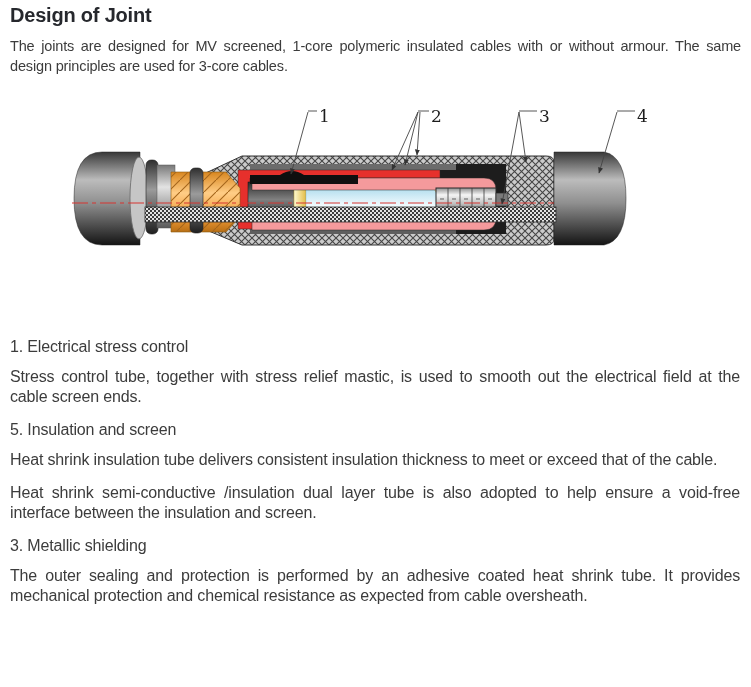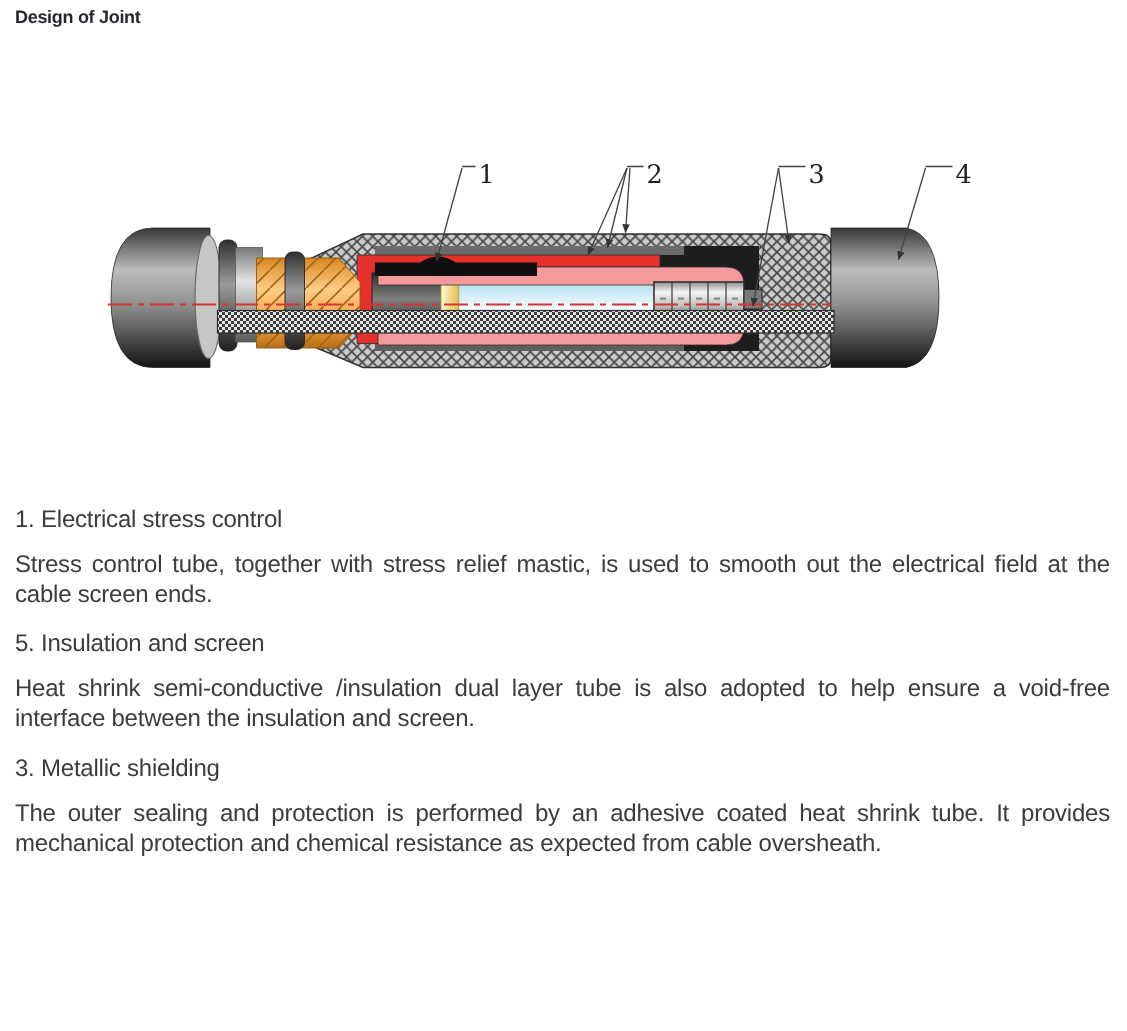--- a/index.html
+++ b/index.html
@@ -6,21 +6,21 @@
   .page{
     position:relative;
     width:751px;height:687px;
     background:var(--paper,#fff);
     font-family:"Liberation Sans","DejaVu Sans",sans-serif;
     color:var(--ink,#3c3c3c);
     overflow:hidden;
   }
   .title{
     position:absolute;top:4px;left:10px;
-    font-size:12px;font-weight:700;color:#26282d;
+    font-size:20px;font-weight:700;color:#26282d;
     letter-spacing:-0.2px;
   }
   .intro{
     position:absolute;top:36px;left:10px;width:731px;
     font-size:14.5px;line-height:20px;text-align:justify;
     letter-spacing:-0.15px;
   }
   .diagram-wrap{position:absolute;top:95px;left:0;width:751px;height:172px;}
   .content{position:absolute;top:337px;left:10px;width:730px;}
   .content h3{
@@ -36,20 +36,21 @@
     font-size:17px;fill:#1c1c1c;
   }
 </style>
 </head>
 <body>
 
 <div class="page">
 
   <div class="title">Design of Joint</div>
 
+  <div class="intro">The joints are designed for MV screened, 1-core polymeric insulated cables with or without armour. The same design principles are used for 3-core cables.</div>
 
   <div class="diagram-wrap">
     <svg width="751" height="172" viewBox="0 95 751 172" xmlns="http://www.w3.org/2000/svg">
       <defs>
         <linearGradient id="cg" x1="0" y1="0" x2="0" y2="1">
           <stop offset="0" stop-color="#383838"></stop>
             <stop offset="0.3" stop-color="#bcbcbc"></stop>
           <stop offset="0.55" stop-color="#8f8f8f"></stop>
             <stop offset="1" stop-color="#141414"></stop>
         </linearGradient>
@@ -178,20 +179,21 @@
       <text class="callout-num" x="539" y="122">3</text>
       <text class="callout-num" x="637" y="122">4</text>
     </svg>
   </div>
 
   <div class="content">
     <h3>1. Electrical stress control</h3>
     <p>Stress control tube, together with stress relief mastic, is used to smooth out the electrical field at the cable screen ends.</p>
 
     <h3>5. Insulation and screen</h3>
+    <p>Heat shrink insulation tube delivers consistent insulation thickness to meet or exceed that of the cable.</p>
     <p>Heat shrink semi-conductive /insulation dual layer tube is also adopted to help ensure a void-free interface between the insulation and screen.</p>
 
     <h3>3. Metallic shielding</h3>
 
     <p>The outer sealing and protection is performed by an adhesive coated heat shrink tube. It provides mechanical protection and chemical resistance as expected from cable oversheath.</p>
   </div>
 
 </div>
 
 </body></html>

